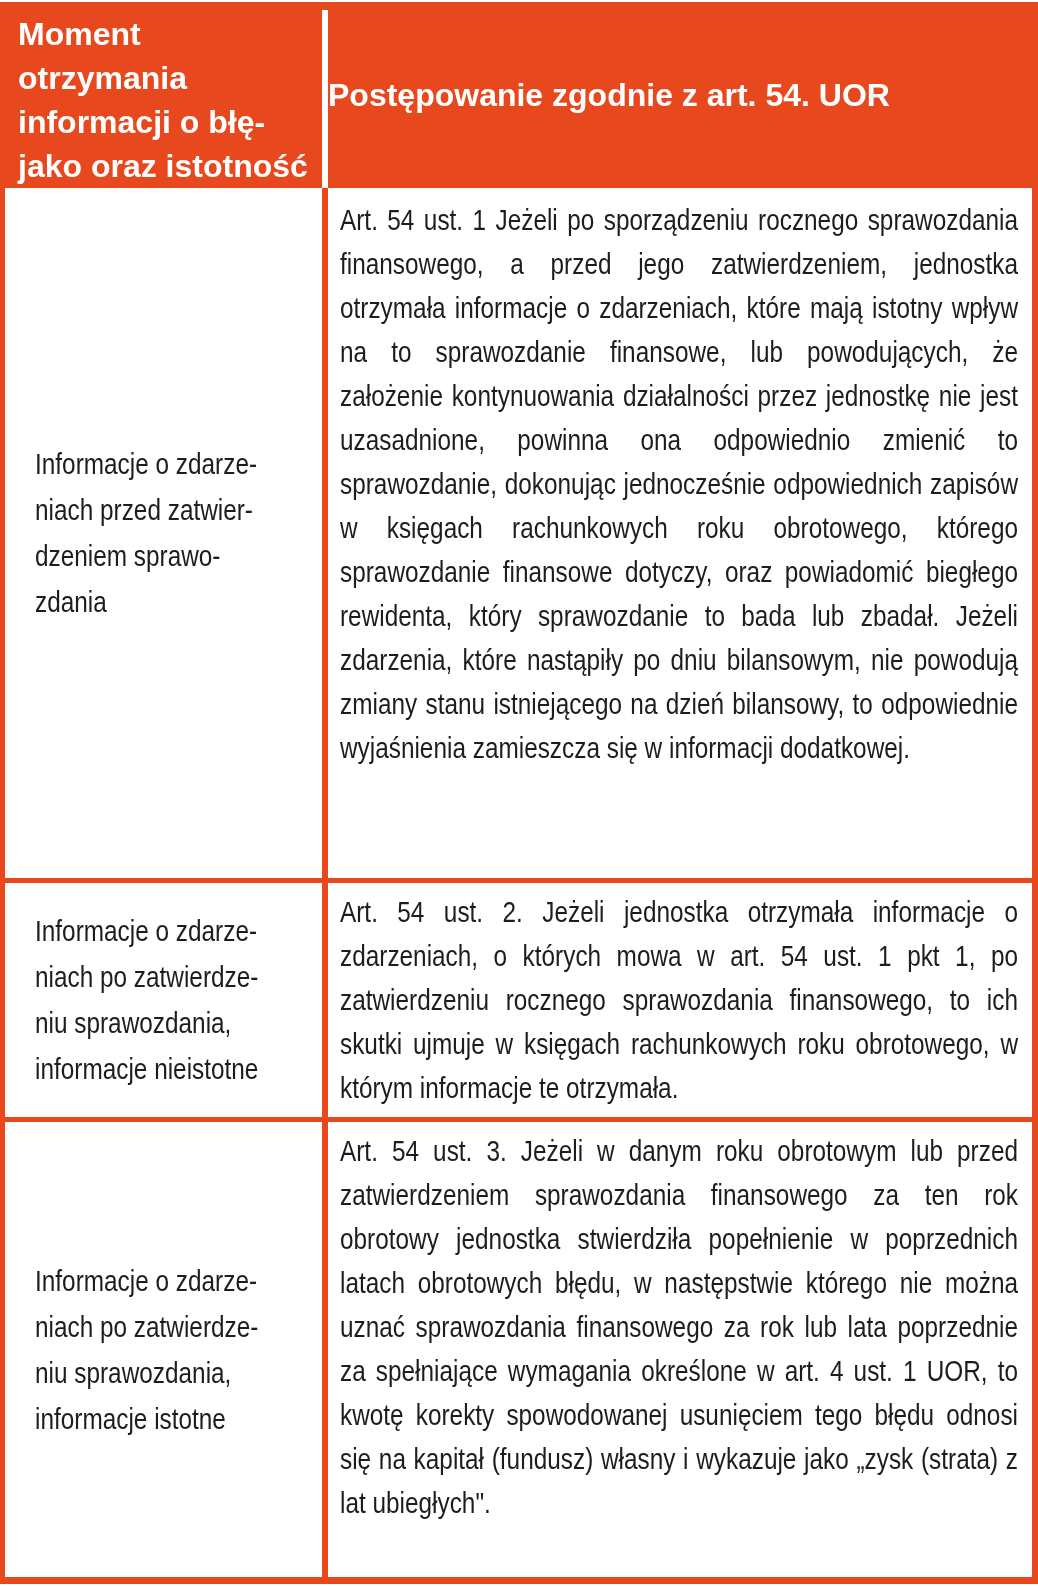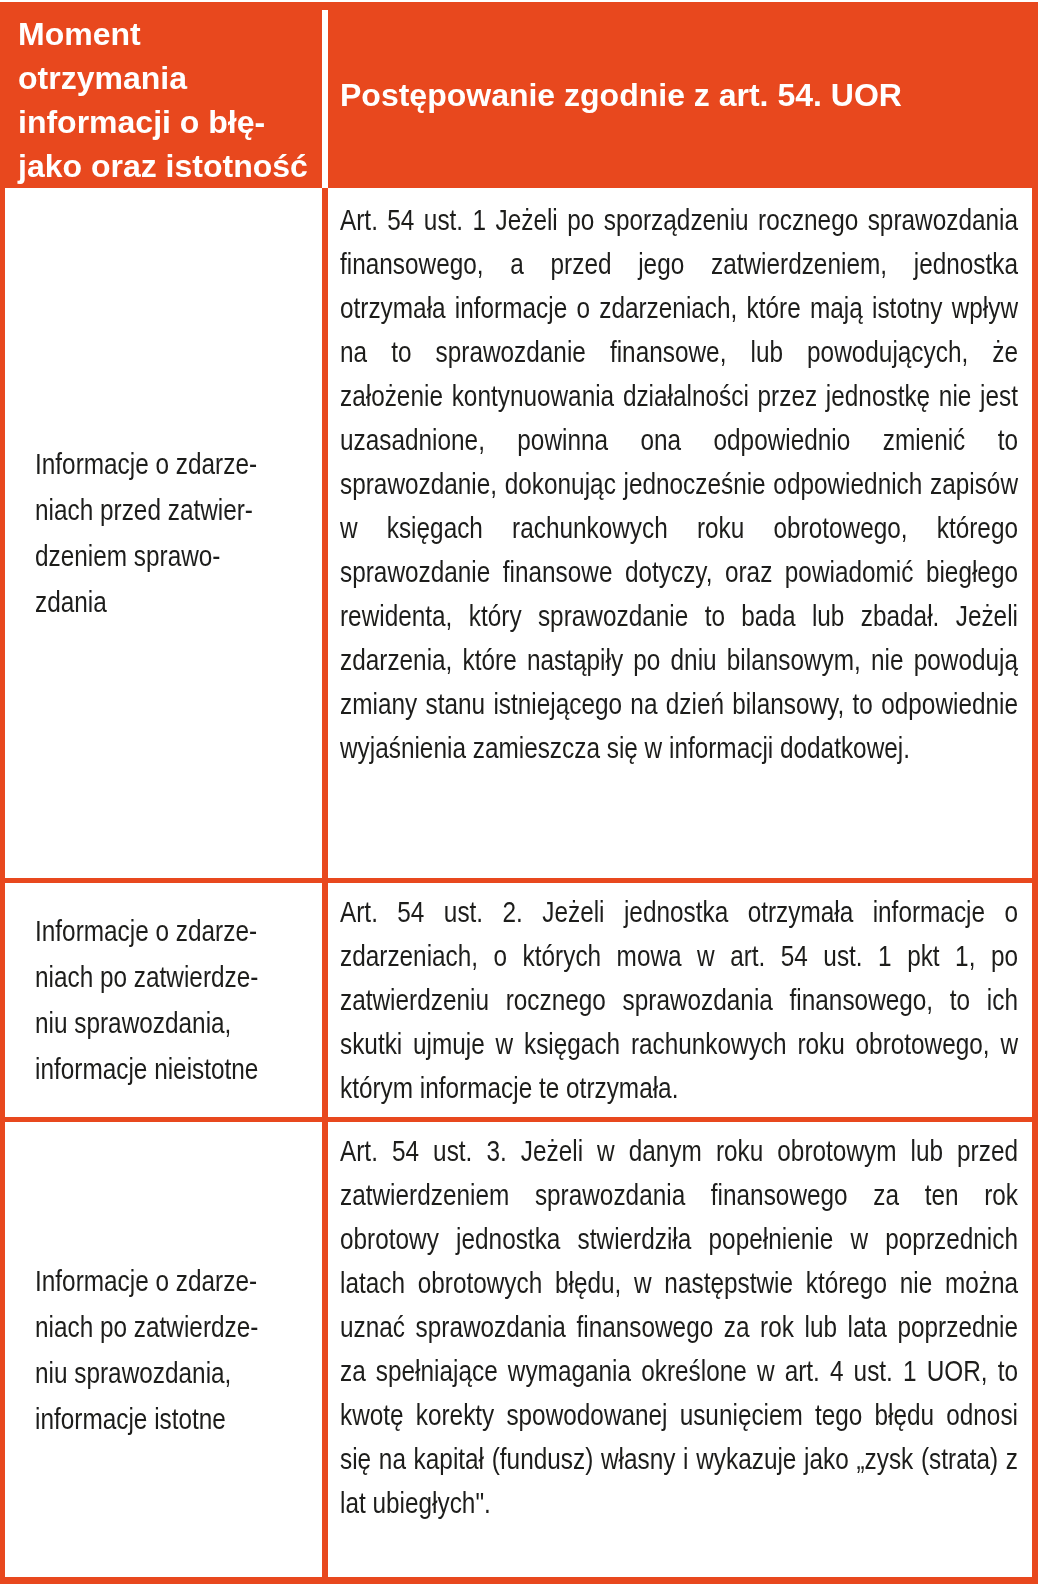--- a/index.html
+++ b/index.html
@@ -47,21 +47,20 @@
     width: 6px;
     flex: 0 0 auto;
     background: #ffffff;
     height: 178px;
     align-self: flex-end;
   }
   .header-cell.col2 {
     flex: 1;
     display: flex;
     align-items: center;
-    padding-left: 12px;
   }
   
   .body-row {
     box-sizing: border-box;
     display: flex;
     background: #ffffff;
   }
   .body-row.r1 { height: 690px; }
   .body-row.r2 { height: 239px; border-top: 5px solid var(--accent); }
   .body-row.r3 { height: 460px; border-top: 5px solid var(--accent); }

